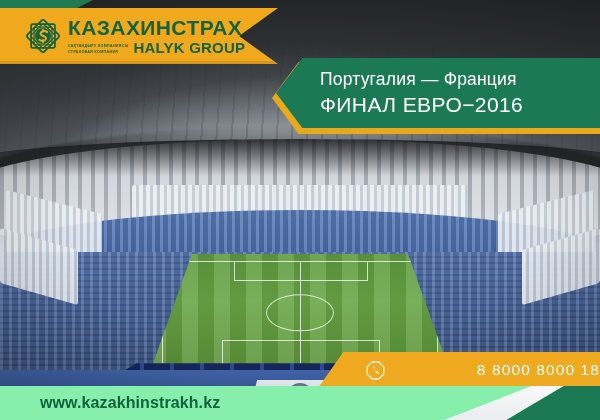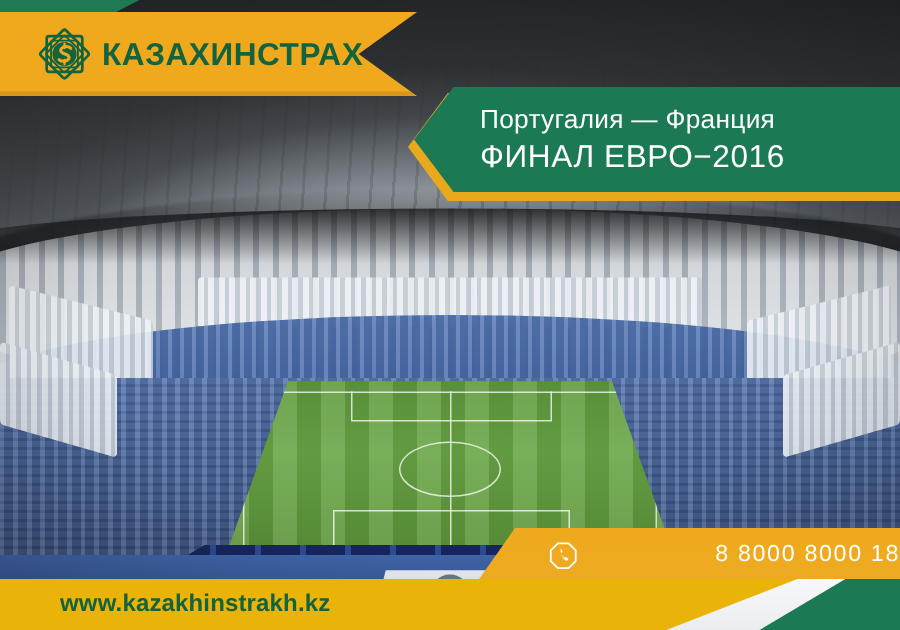--- a/index.html
+++ b/index.html
@@ -363,21 +363,21 @@
     position: absolute;
     left: 470px; top: 352px;
     width: 130px; height: 68px;
     background: #1b7a54;
     clip-path: polygon(86% 0%, 100% 0%, 100% 100%, 53% 100%);
   }
   .url-bar {
     position: absolute;
     left: 0; top: 386px;
     width: 600px; height: 34px;
-    background: #eab308;
+    background: #86efac;
     display: flex;
     align-items: center;
   }
   .url-text {
     color: #14633f;
     font-size: 16px;
     font-weight: bold;
     letter-spacing: .1px;
     padding-left: 40px;
     white-space: nowrap;
@@ -461,20 +461,27 @@
             <rect x="17" y="17" width="30" height="30" rx="2" transform="rotate(45 32 32)"></rect>
           </g>
           <circle cx="32" cy="32" r="13.5" fill="#14633f"></circle>
           <path d="M39 25.5c-3.2-2.6-8.6-2.4-10.6.6-1.9 2.9 1 5 4.2 5.9 3.2.9 5.8 2.9 3.9 5.8-2 3-7.4 3.2-10.6.6" fill="none" stroke="#f0a91d" stroke-width="3.4" stroke-linecap="round"></path>
           <path d="M32 20.5v5M32 38.5v5" stroke="#f0a91d" stroke-width="2.6" stroke-linecap="round"></path>
         </svg>
       </div>
 
       <div class="logo-text-col">
         <div class="brand-name">КАЗАХИНСТРАХ</div>
+        <div class="brand-sub-row">
+          <div class="brand-sub-small">
+            <span>САҚТАНДЫРУ КОМПАНИЯСЫ</span>
+            <span>СТРАХОВАЯ КОМПАНИЯ</span>
+          </div>
+          <div class="brand-group">HALYK GROUP</div>
+        </div>
       </div>
 
     </div>
   </div>
 
   <div class="banner-shadow"></div>
   <div class="banner">
     <div class="banner-line1">Португалия — Франция</div>
     <div class="banner-line2">ФИНАЛ ЕВРО−2016</div>
   </div>

